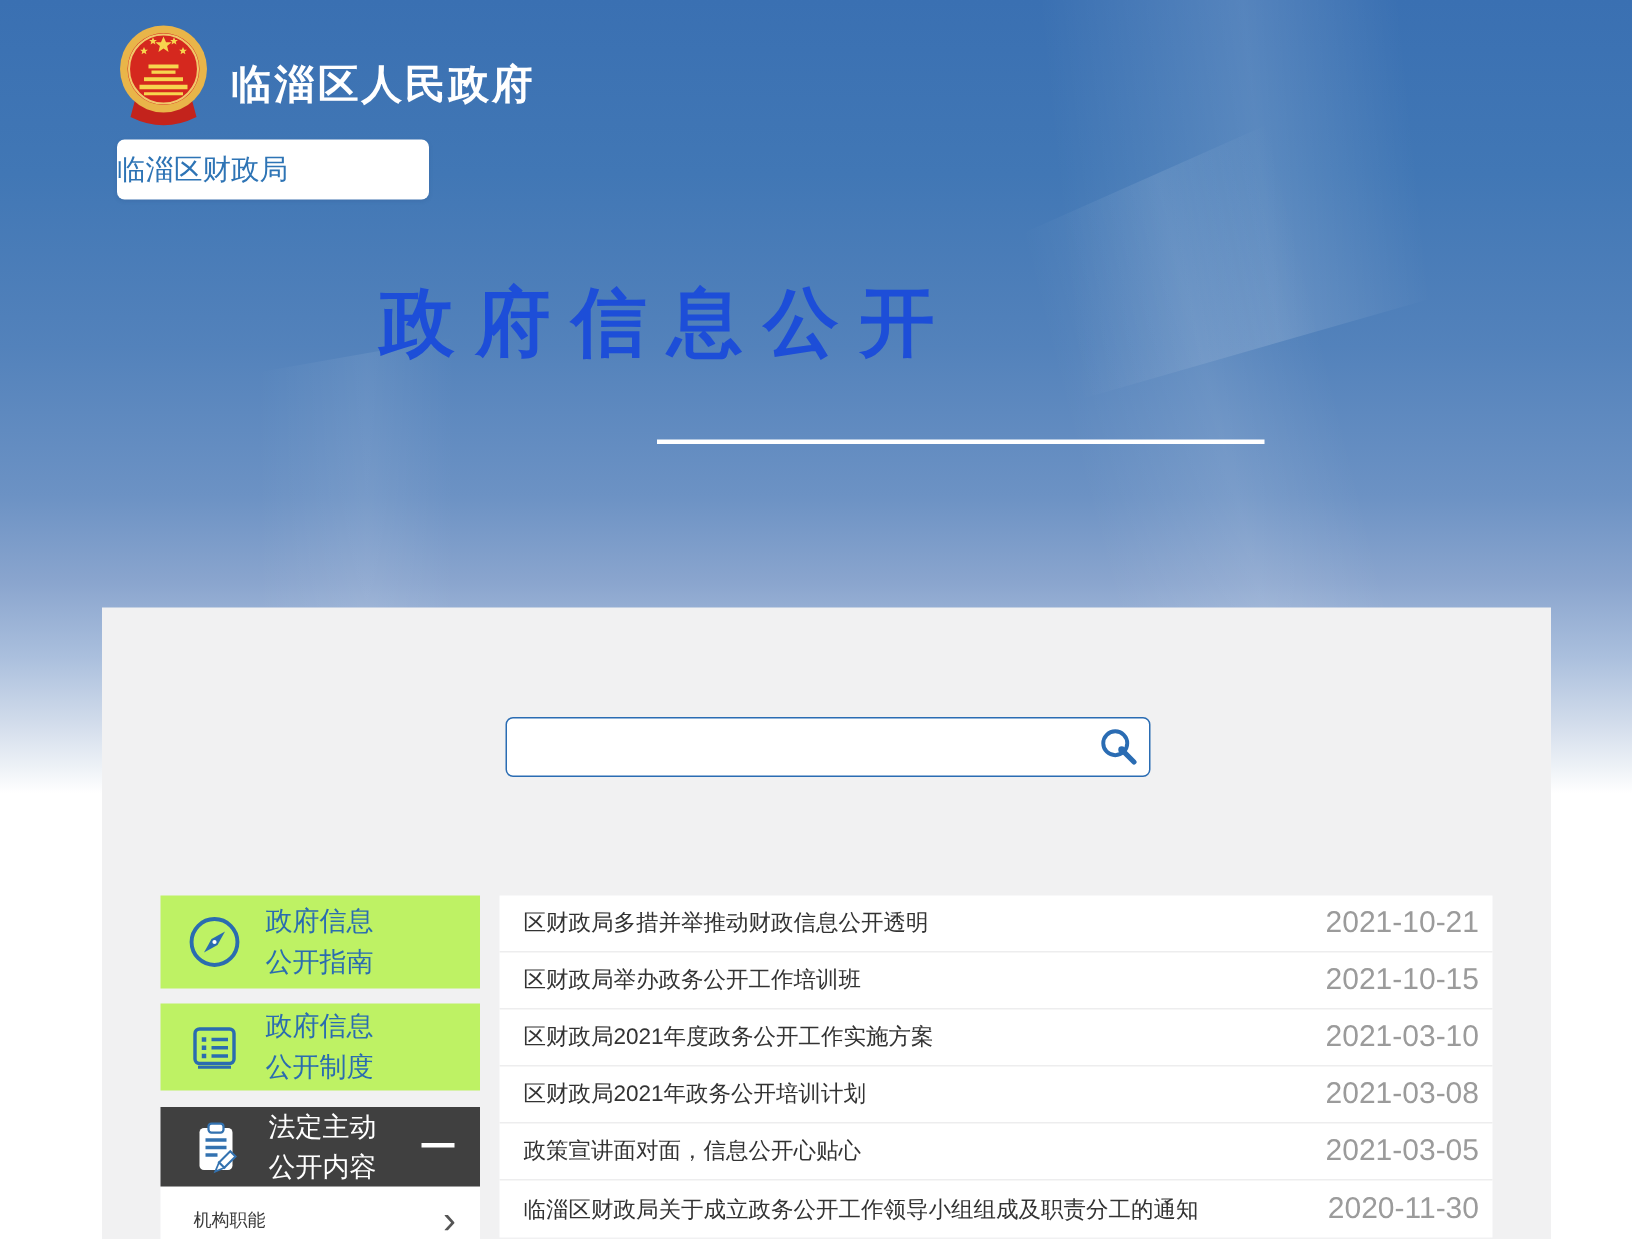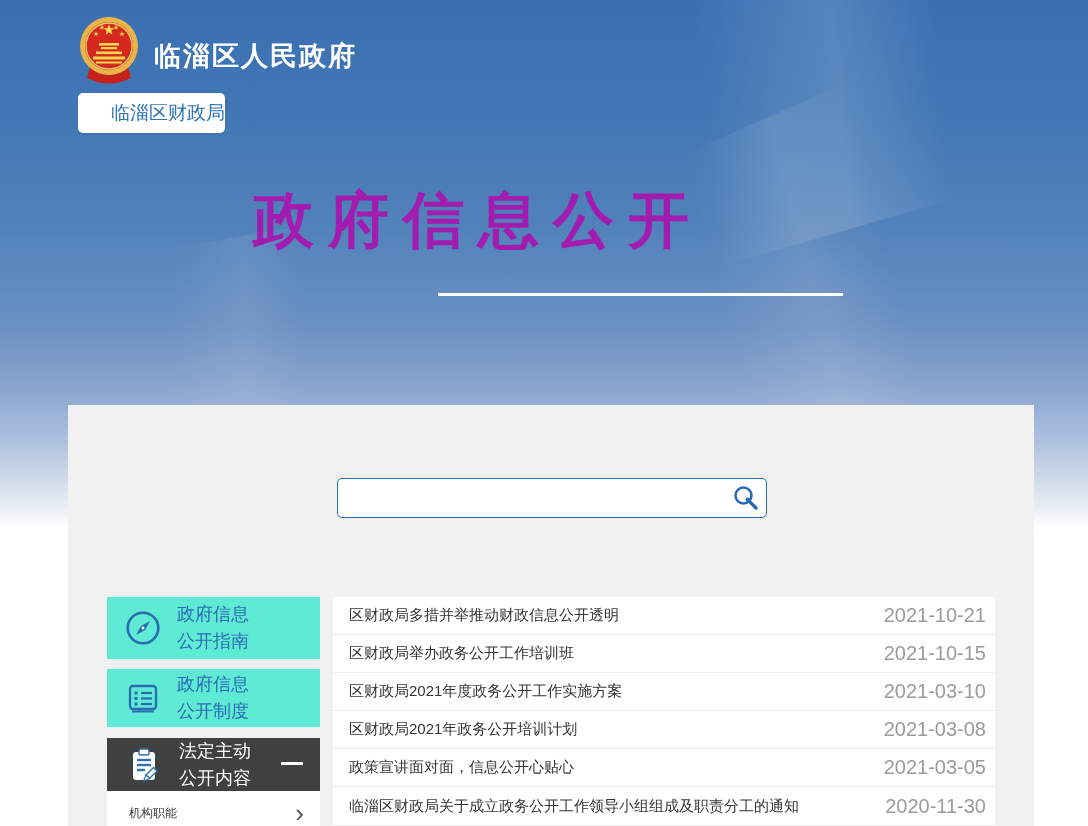--- a/index.html
+++ b/index.html
@@ -32,31 +32,31 @@
   }
 
   
   .emblem { position:absolute; left:76px; top:15px; width:66px; height:72px; }
   .site-title {
     position:absolute; left:154px; top:38px;
     font-size:27px; font-weight:bold; color:#ffffff; letter-spacing:2px;
     cursor:pointer;
   }
   .dept-button {
-    position:absolute; left:78px; top:93px; width:147px; height:40px;
+    position:absolute; left:78px; top:93px; width:208px; height:40px;
     background:#ffffff; border-radius:5px;
-    display:flex; align-items:center; justify-content:flex-end;
+    display:flex; align-items:center; justify-content:flex-start;
     font-size:19px; color:#2e74b5; cursor:pointer;
     box-shadow:0 1px 3px rgba(30,60,110,.15);
   }
 
   
   .hero-title {
     position:absolute; left:253px; top:190px;
-    font-size:61px; line-height:1; font-weight:bold; color:#a21caf;
+    font-size:50px; line-height:1; font-weight:bold; color:#1d4ed8;
     letter-spacing:14px; white-space:nowrap;
   }
   .hero-underline {
     position:absolute; left:438px; top:293px; width:405px; height:3px;
     background:#ffffff;
   }
 
   
   .main-panel {
     position:absolute; left:68px; top:405px; width:966px; height:421px;
@@ -72,21 +72,21 @@
   }
   .search-btn {
     position:absolute; right:6px; top:5px; width:30px; height:30px;
     background:transparent; border:none; cursor:pointer; padding:0;
   }
 
   
   .sidebar { position:absolute; left:39px; top:192px; width:213px; }
   .side-card {
     display:flex; align-items:center; gap:15px;
-    background:#5eead4; padding-left:17px; cursor:pointer;
+    background:#bef264; padding-left:17px; cursor:pointer;
   }
   .side-card .txt { font-size:18px; line-height:27px; color:#2a6cb0; font-weight:500; }
   .card-1 { height:62px; }
   .card-2 { height:58px; margin-top:10px; }
   .card-3 {
     height:53px; margin-top:11px; background:#404040; position:relative;
   }
   .card-3 .txt { color:#ffffff; }
   .minus-bar {
     position:absolute; right:17px; top:24px; width:22px; height:3px;

